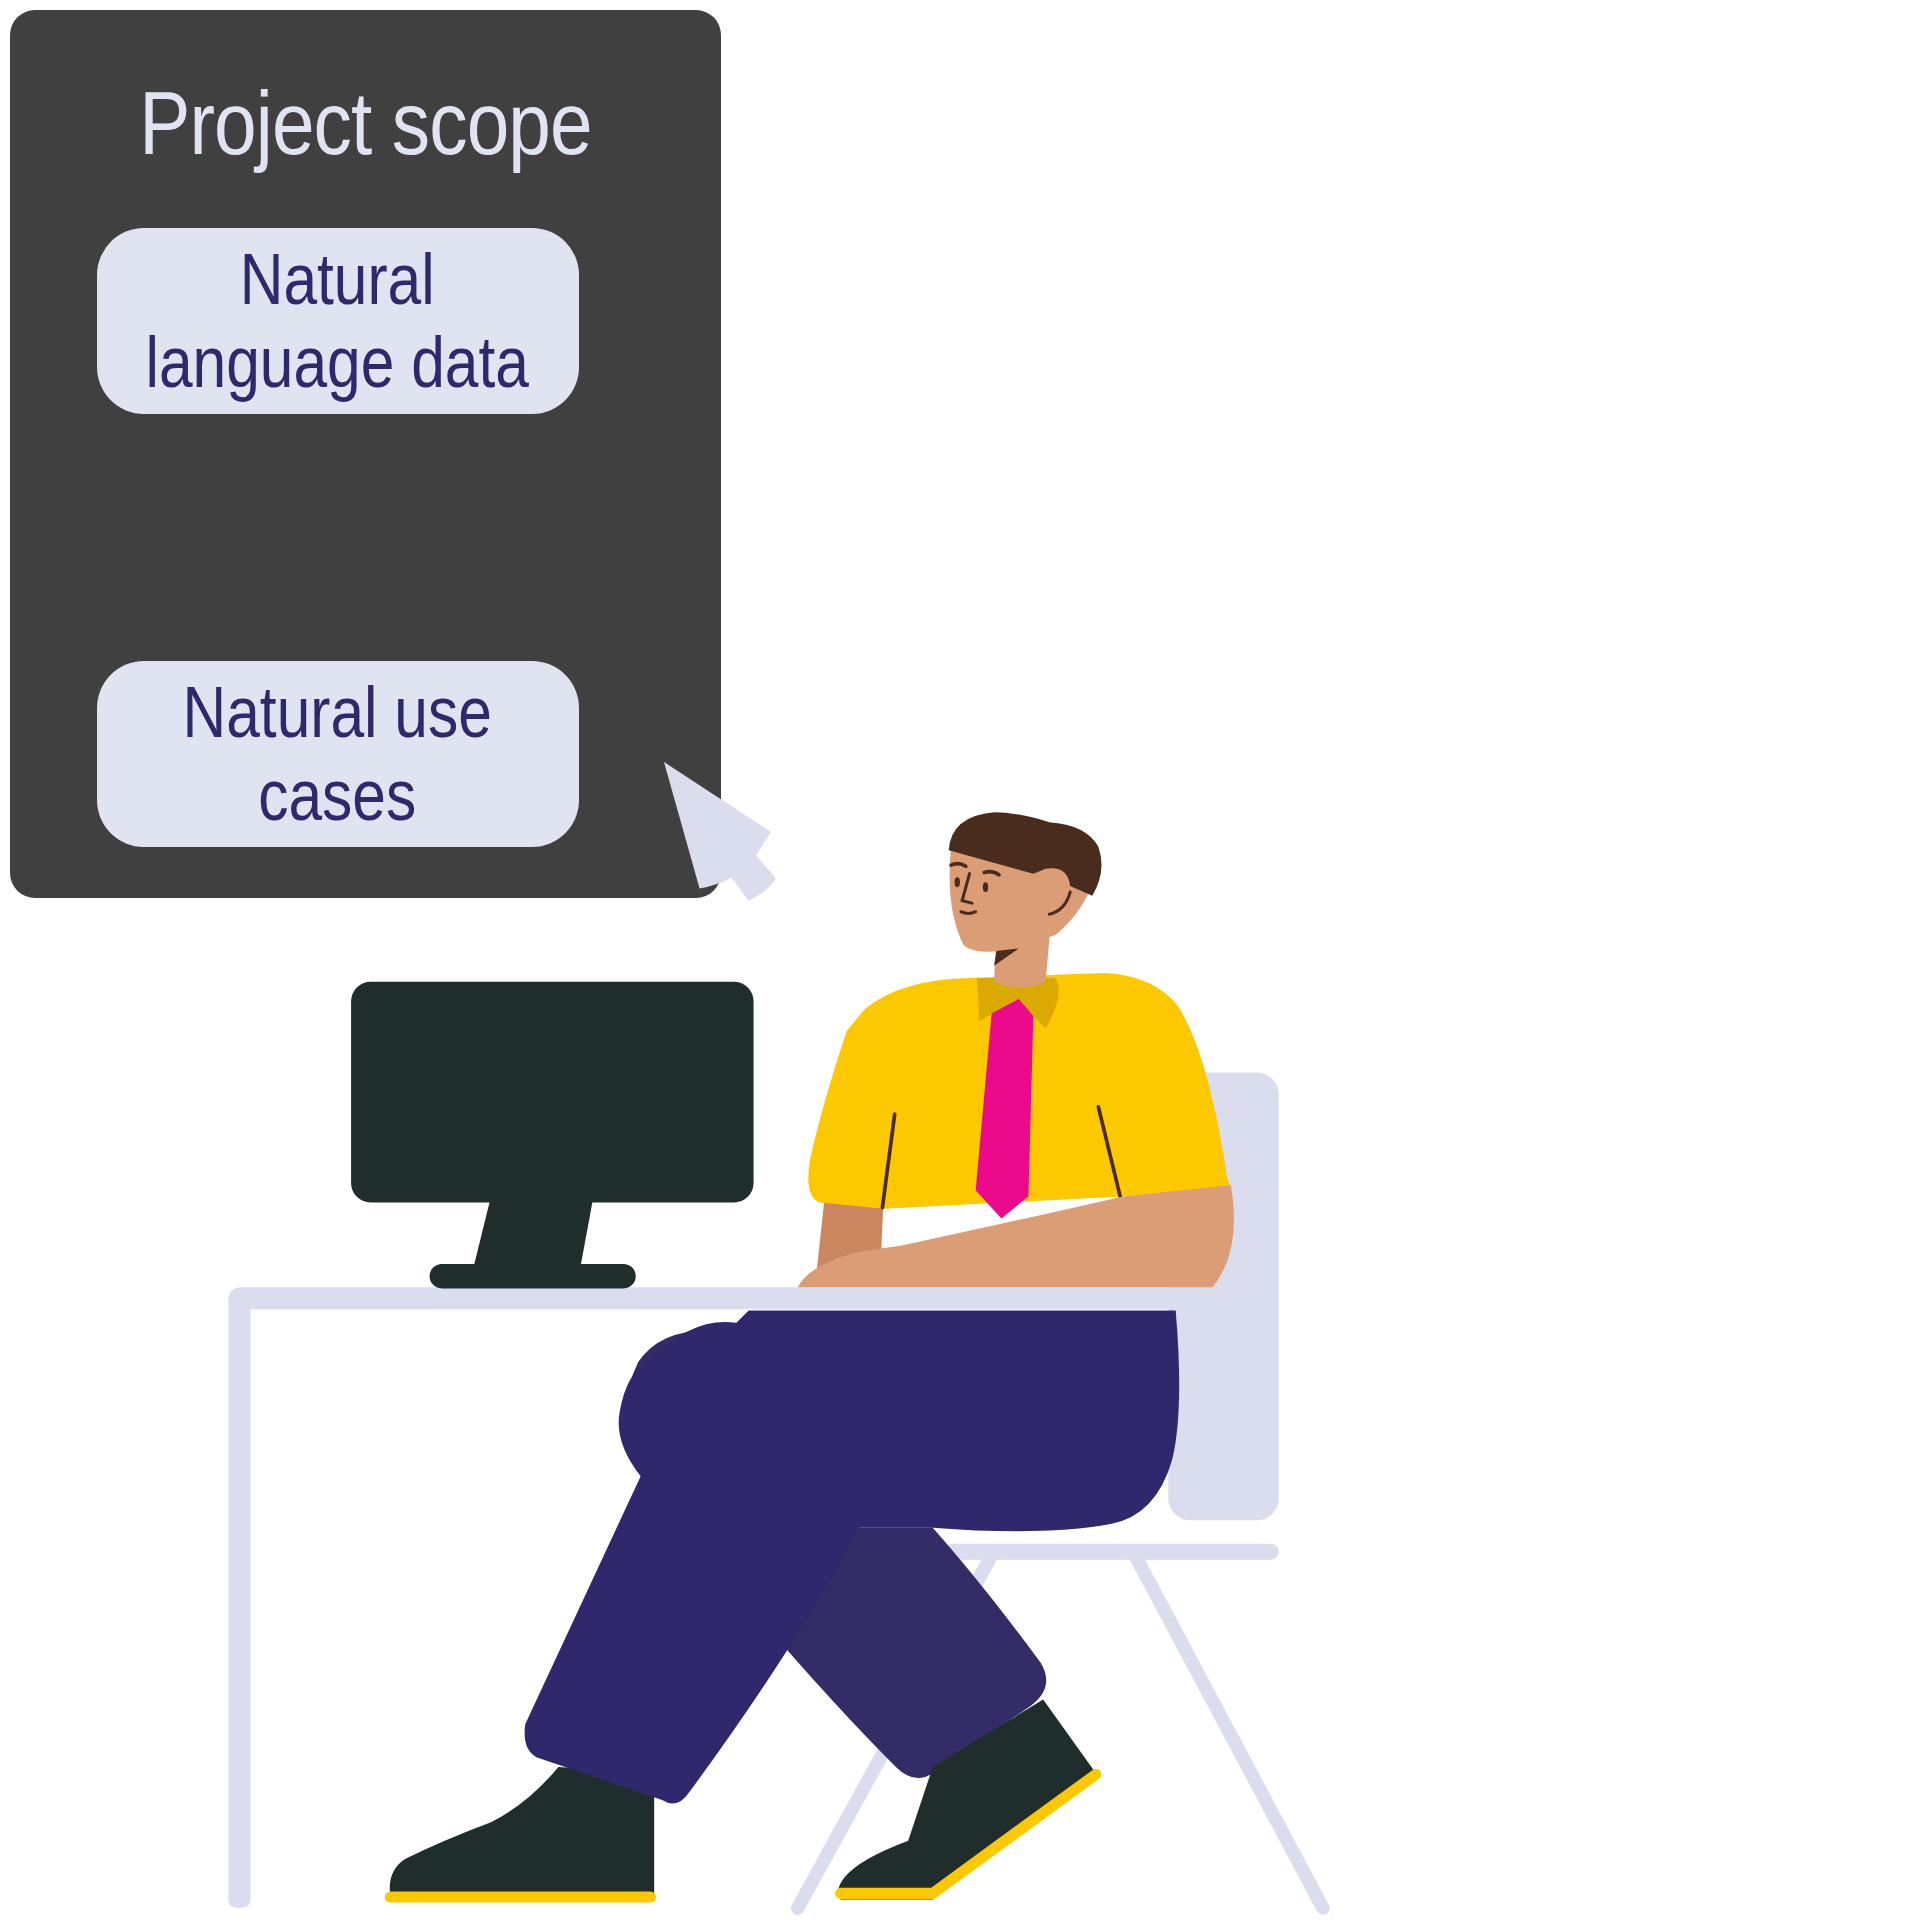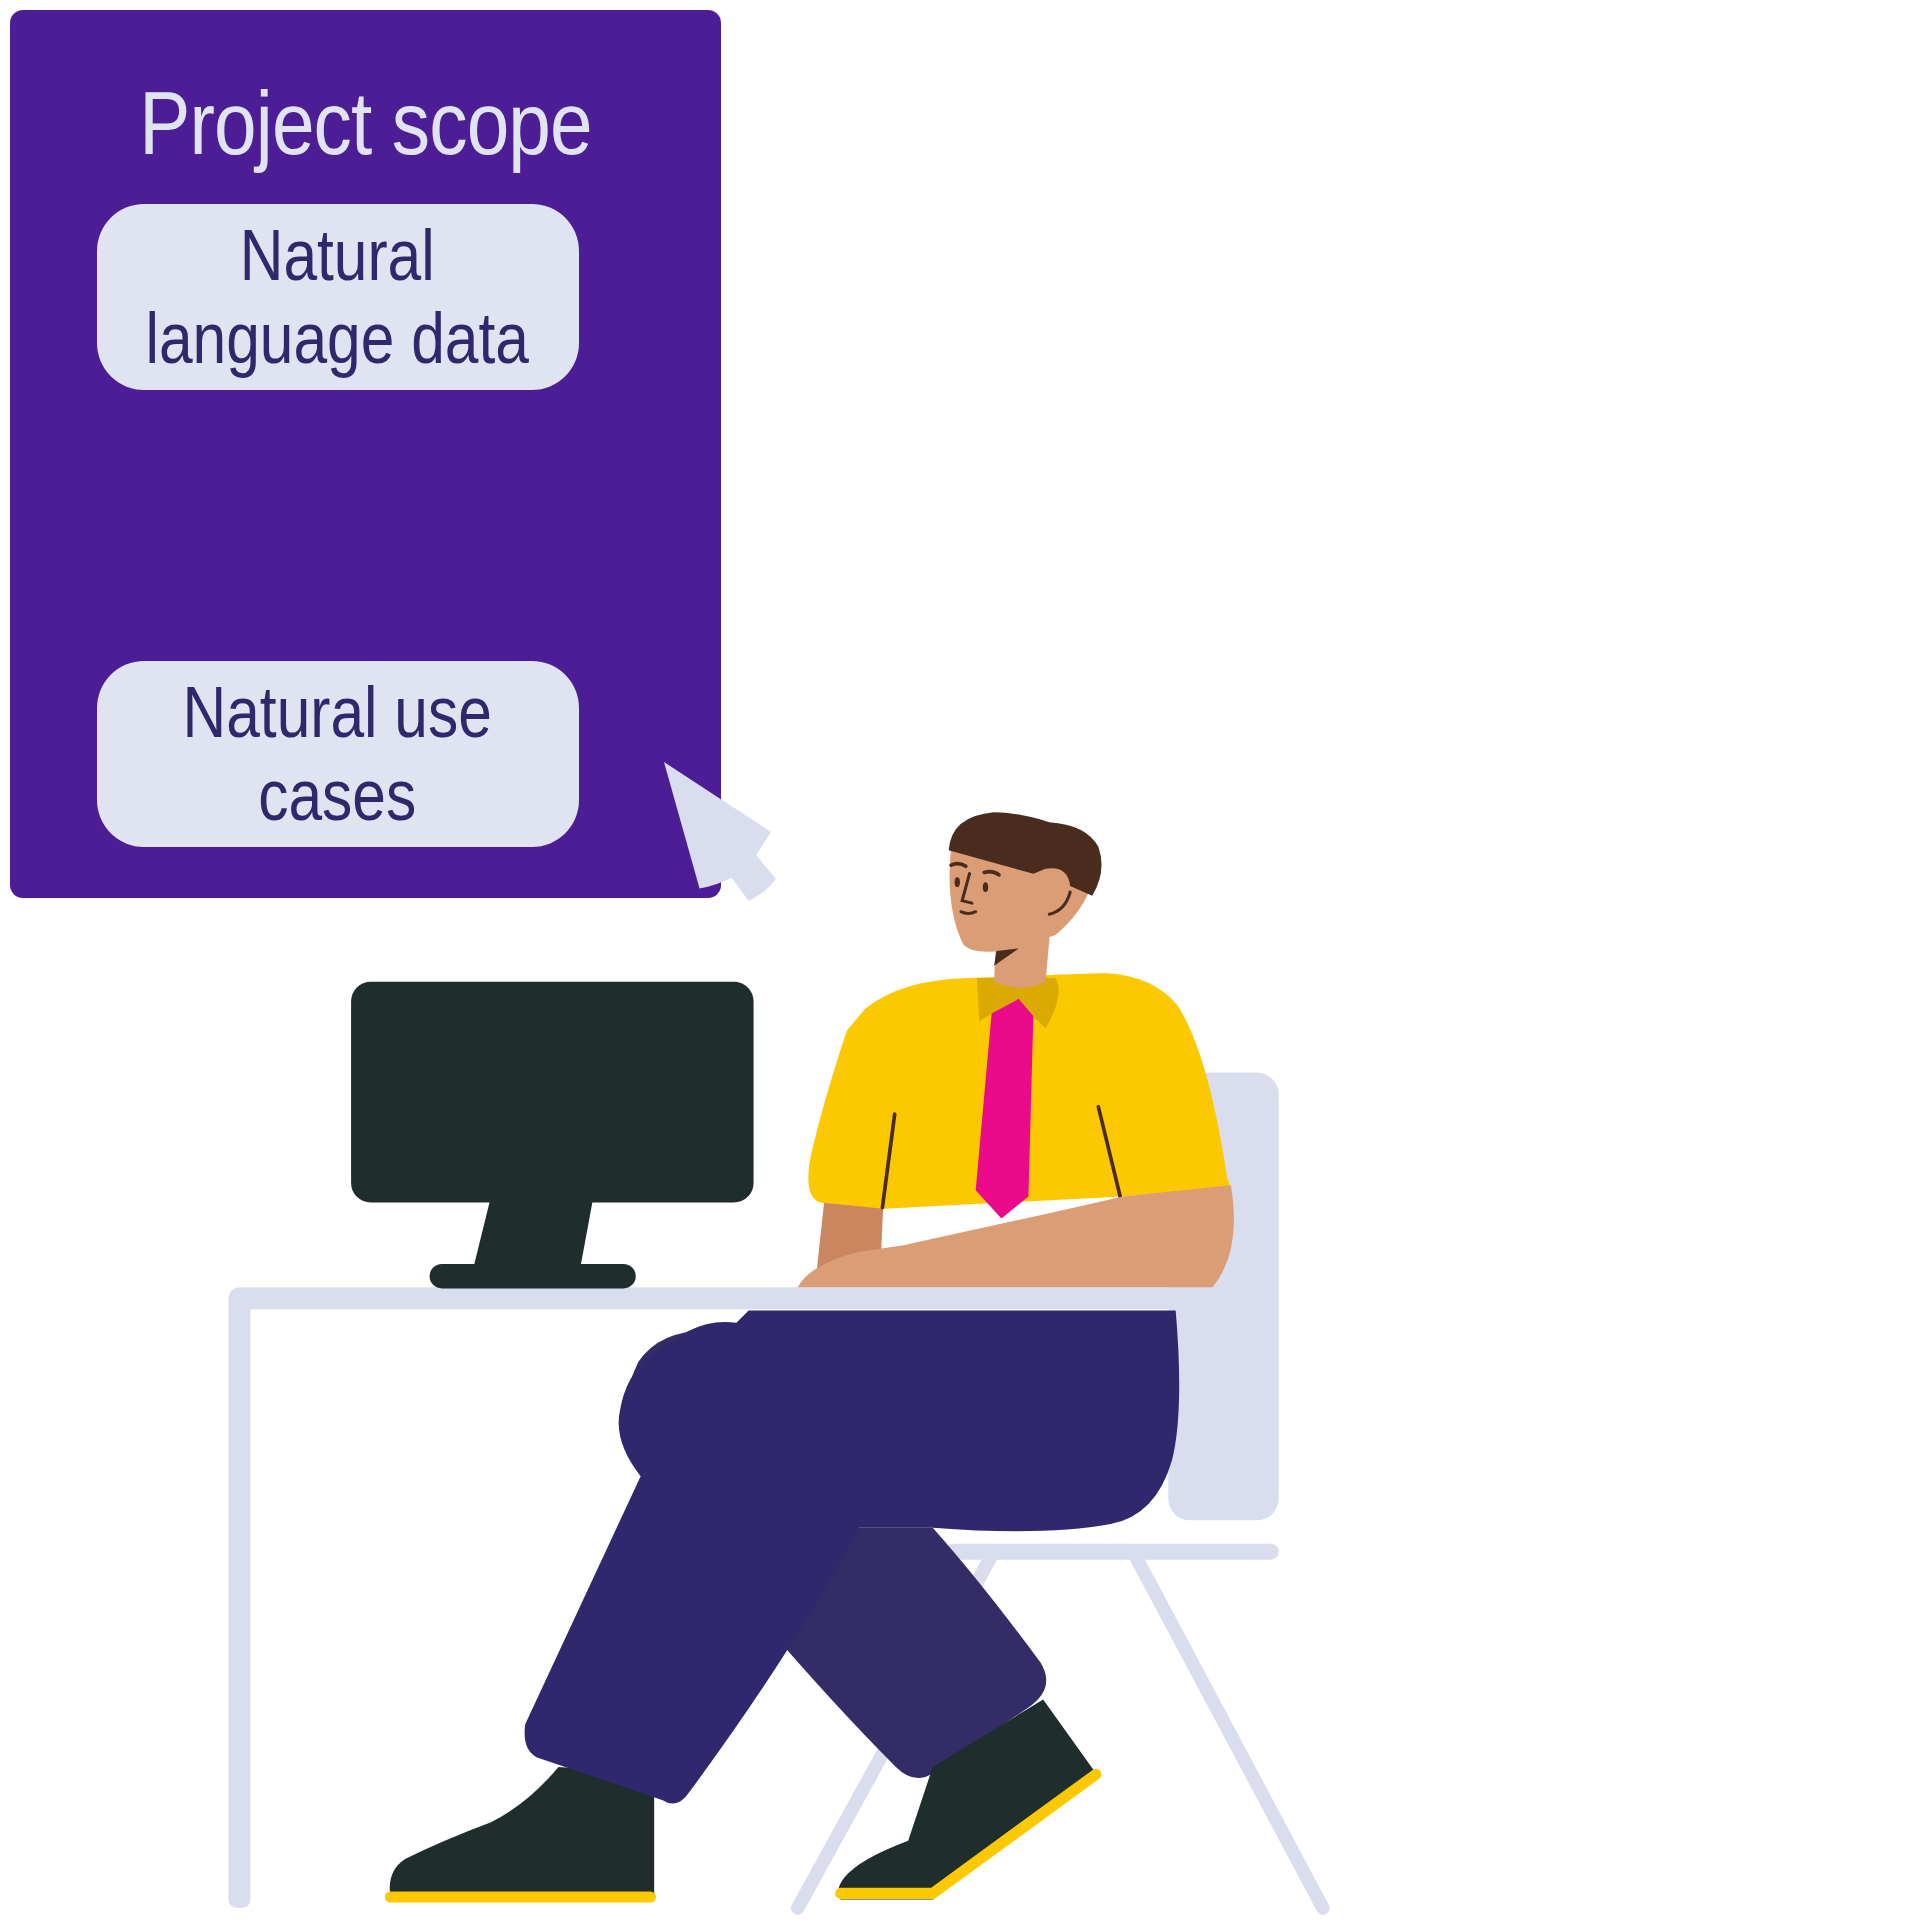--- a/index.html
+++ b/index.html
@@ -20,22 +20,22 @@
       top: 0;
       width: 1906px;
       height: 1930px;
     }
     .card {
       position: absolute;
       left: 9.7px;
       top: 9.7px;
       width: 711px;
       height: 888px;
-      background: #4c1d95;
-      border-radius: 13px;
+      background: #404040;
+      border-radius: 25px;
       box-sizing: border-box;
       text-decoration: underline;
     }
     .card-title {
       position: absolute;
       left: 0;
       top: 60px;
       width: 711px;
       text-align: center;
       color: #E0E3F0;
@@ -64,21 +64,21 @@
     }
     .scope-item span {
       display: block;
       font-size: 72px;
       line-height: 83px;
       transform: scaleX(0.84);
       transform-origin: center;
       width: 582px;
       white-space: normal;
     }
-    .scope-item.i0 { top: 194px; }
+    .scope-item.i0 { top: 218px; }
     .scope-item.i1 { top: 427px; }
     .scope-item.i2 { top: 651px; }
   </style>
 </head>
 <body>
 
 <div class="scene">
 
   <svg class="scene" width="1906" height="1930" viewBox="0 0 1964 1989" xmlns="http://www.w3.org/2000/svg">
     <g transform="scale(1.2646)">

